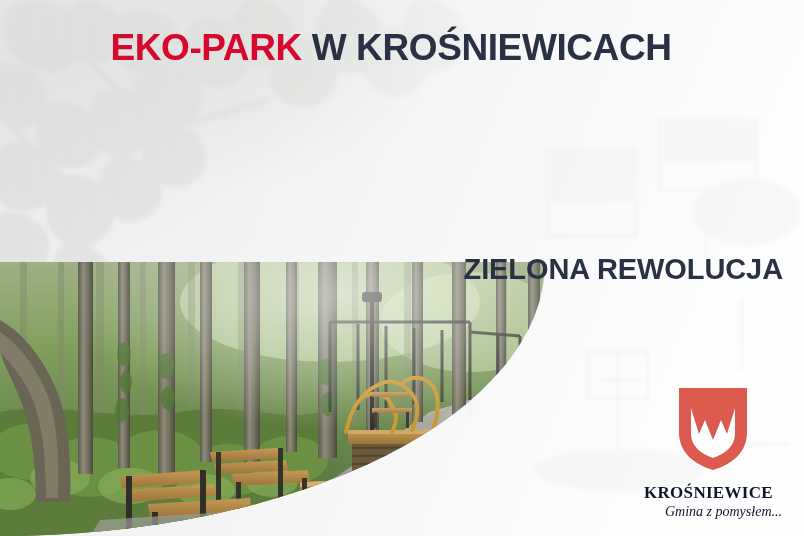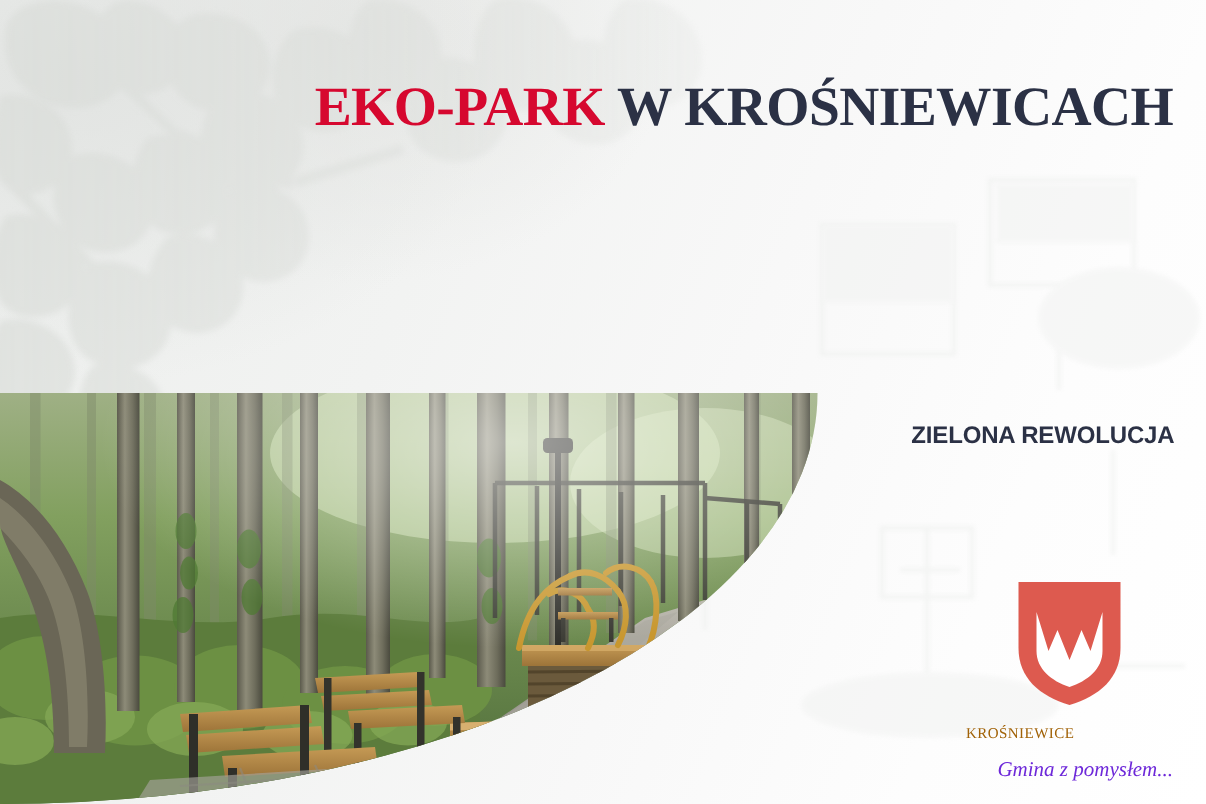--- a/index.html
+++ b/index.html
@@ -57,48 +57,46 @@
     overflow: hidden;
   }
   .photo-clip svg { display: block; }
 
   
   .headline {
     position: absolute;
     left: 0;
     right: 22px;
     top: 28px;
-    text-align: right;
-    font-family: Liberation Serif, serif;
+    text-align: center;
+    font-family: Liberation Sans, sans-serif;
     font-weight: bold;
     font-size: 37px;
     letter-spacing: -0.4px;
     line-height: 1.06;
     white-space: nowrap;
-    margin-top: 24px;
   }
   .headline .hl-red  { color: #d6082f; }
   .headline .hl-dark { color: #2b3145; }
 
   
   .subtitle {
     position: absolute;
     right: 21px;
     top: 252px;
     text-align: right;
     line-height: 1.22;
     white-space: nowrap;
   }
   .subtitle .sub-line1 {
     display: block;
-    font-size: 16px;
+    font-size: 29px;
     font-weight: bold;
     color: #2b3145;
     letter-spacing: -0.1px;
-    margin-top: 29px;
   }
   .subtitle .sub-line2 {
     display: block;
     font-size: 24px;
     font-weight: bold;
     color: #e10a32;
     letter-spacing: -0.1px;
   }
 
   
@@ -107,34 +105,34 @@
     right: 20px;
     top: 386px;
     width: 142px;
     text-align: center;
   }
   .logo-shield { display: block; margin: 0 auto; }
   .logo-name {
     display: block;
     margin-top: 7px;
     font-family: "Liberation Serif", serif;
-    font-weight: normal;
-    font-size: 10px;
+    font-weight: bold;
+    font-size: 17px;
     letter-spacing: 0.3px;
-    color: #a16207;
+    color: #0f172a;
     text-align: left;
     padding-left: 2px;
   }
   .logo-tagline {
     display: block;
-    margin-top: 11px;
+    margin-top: 1px;
     font-family: "Liberation Serif", serif;
     font-style: italic;
     font-size: 14px;
-    color: #6d28d9;
+    color: #0f172a;
     text-align: right;
     padding-right: 2px;
   }
 </style>
 </head>
 <body>
 
 <div id="poster">
 
   <div class="bg-base"></div>

